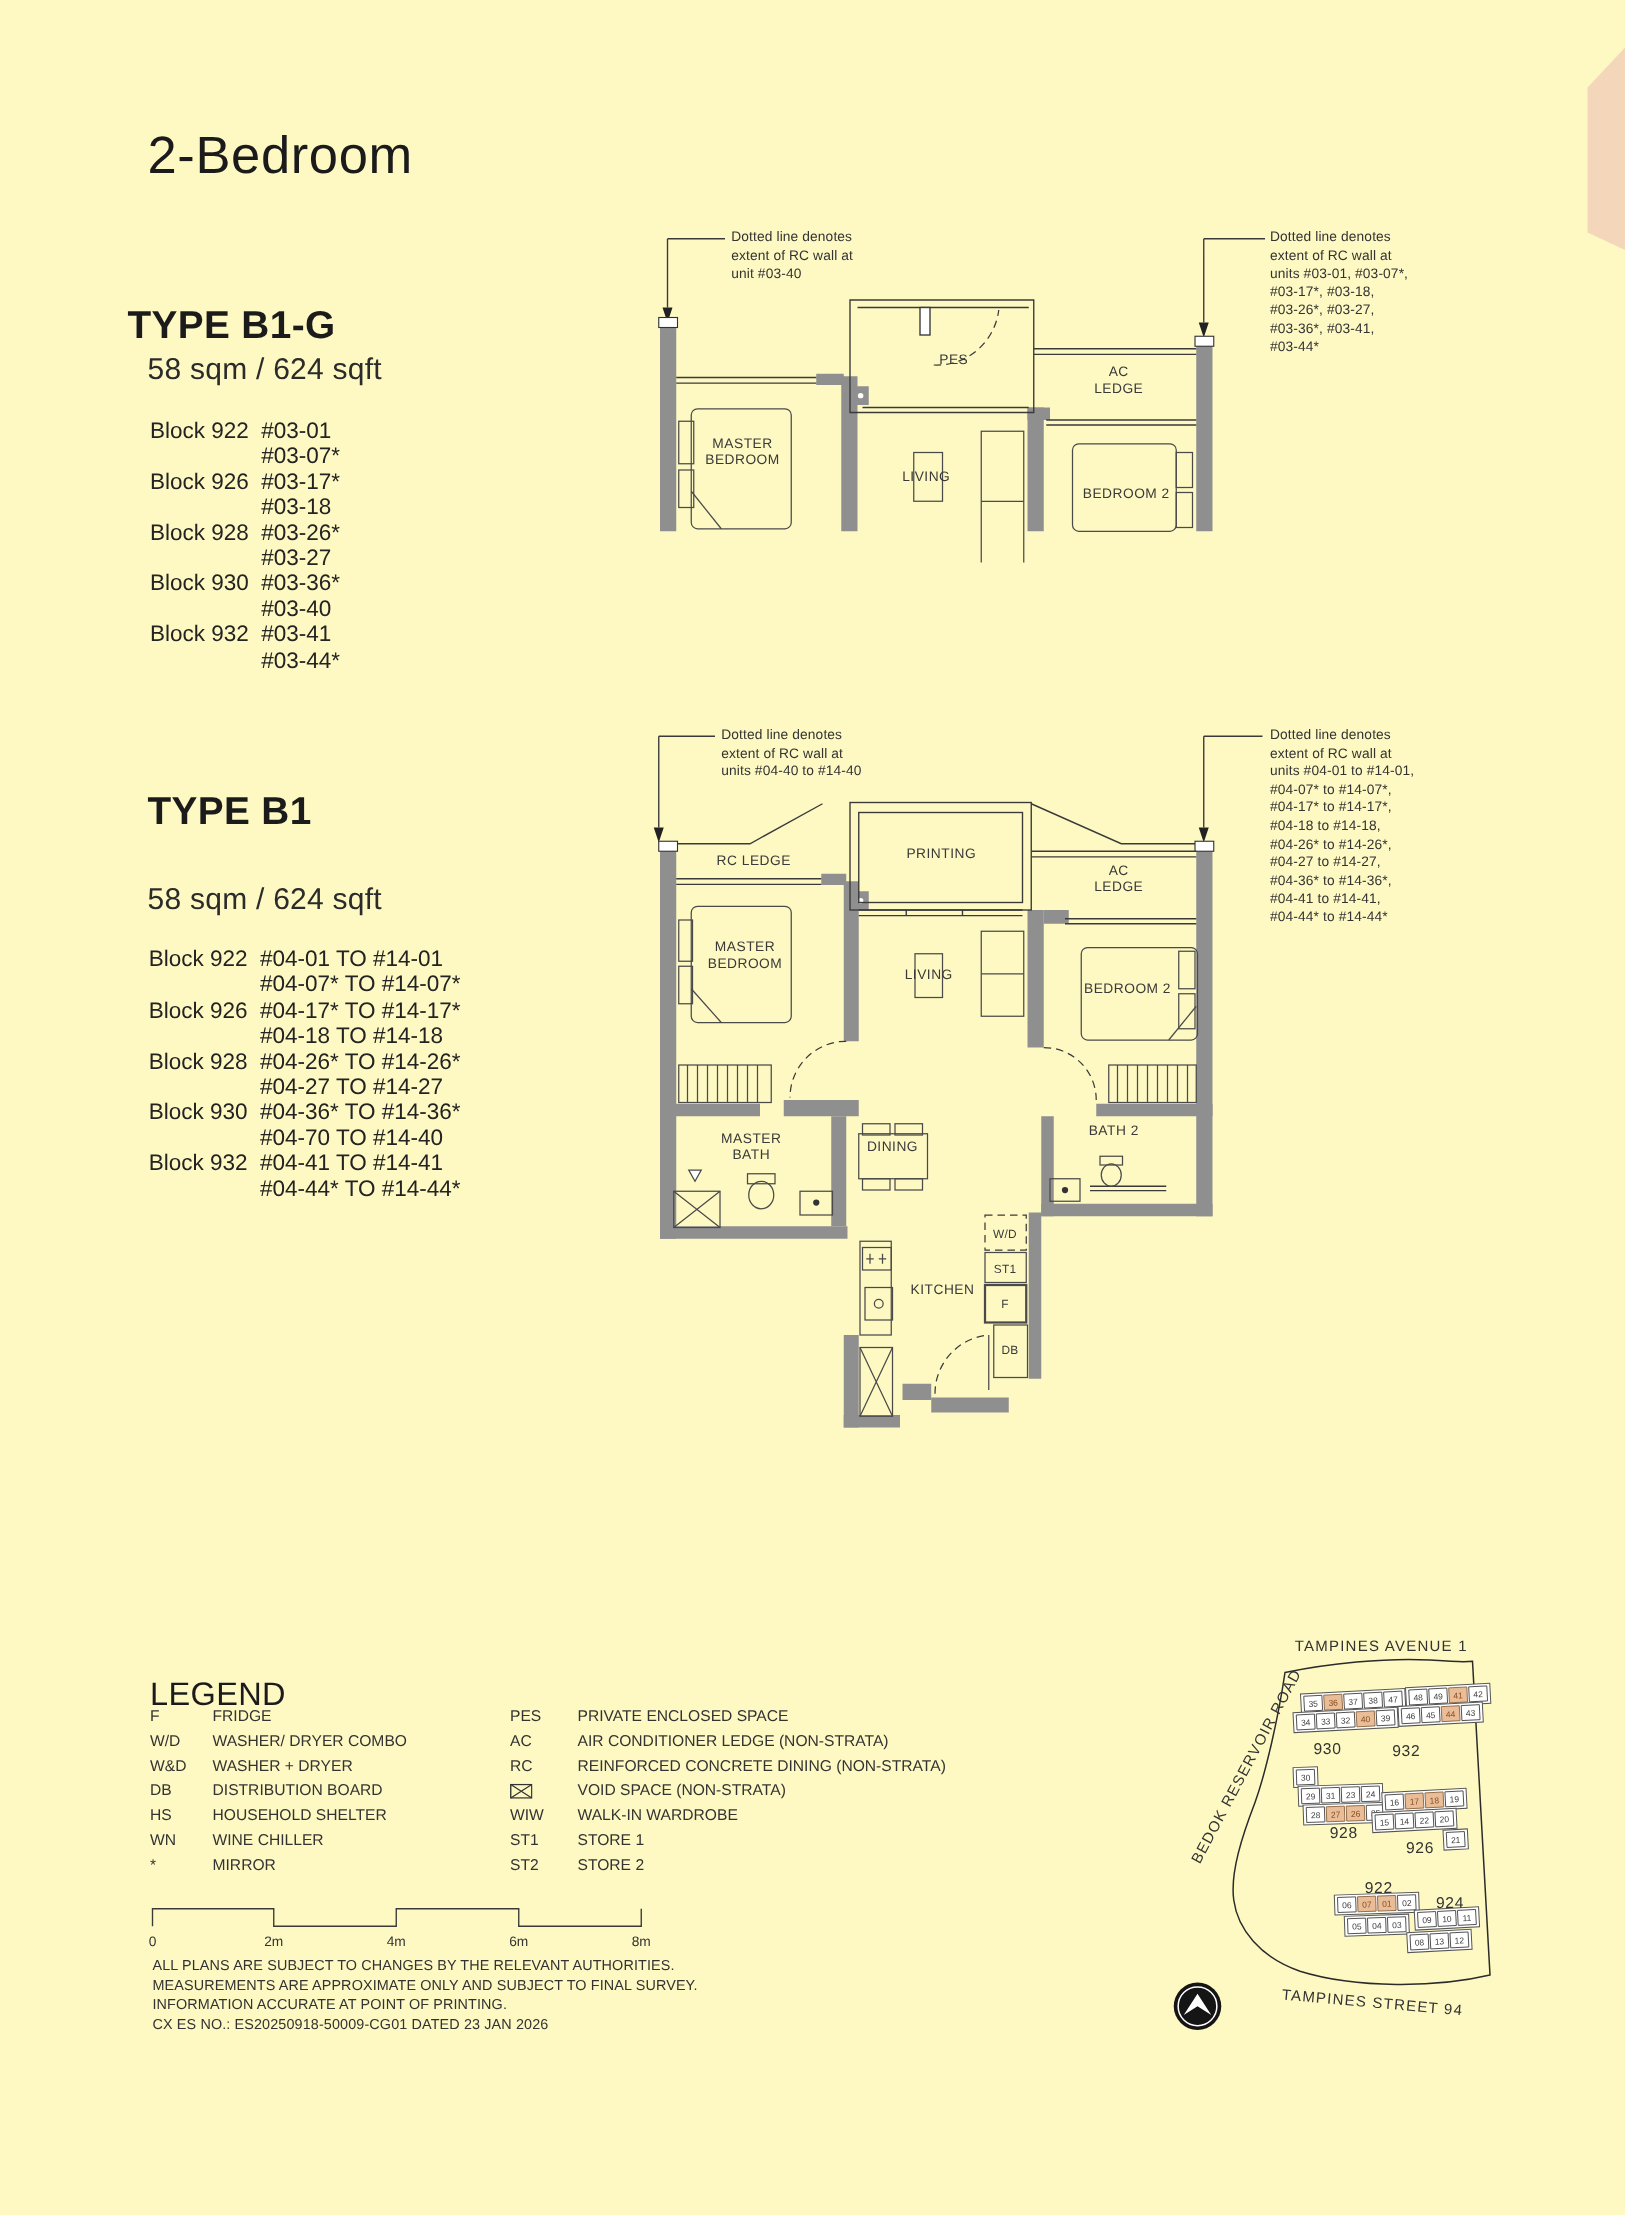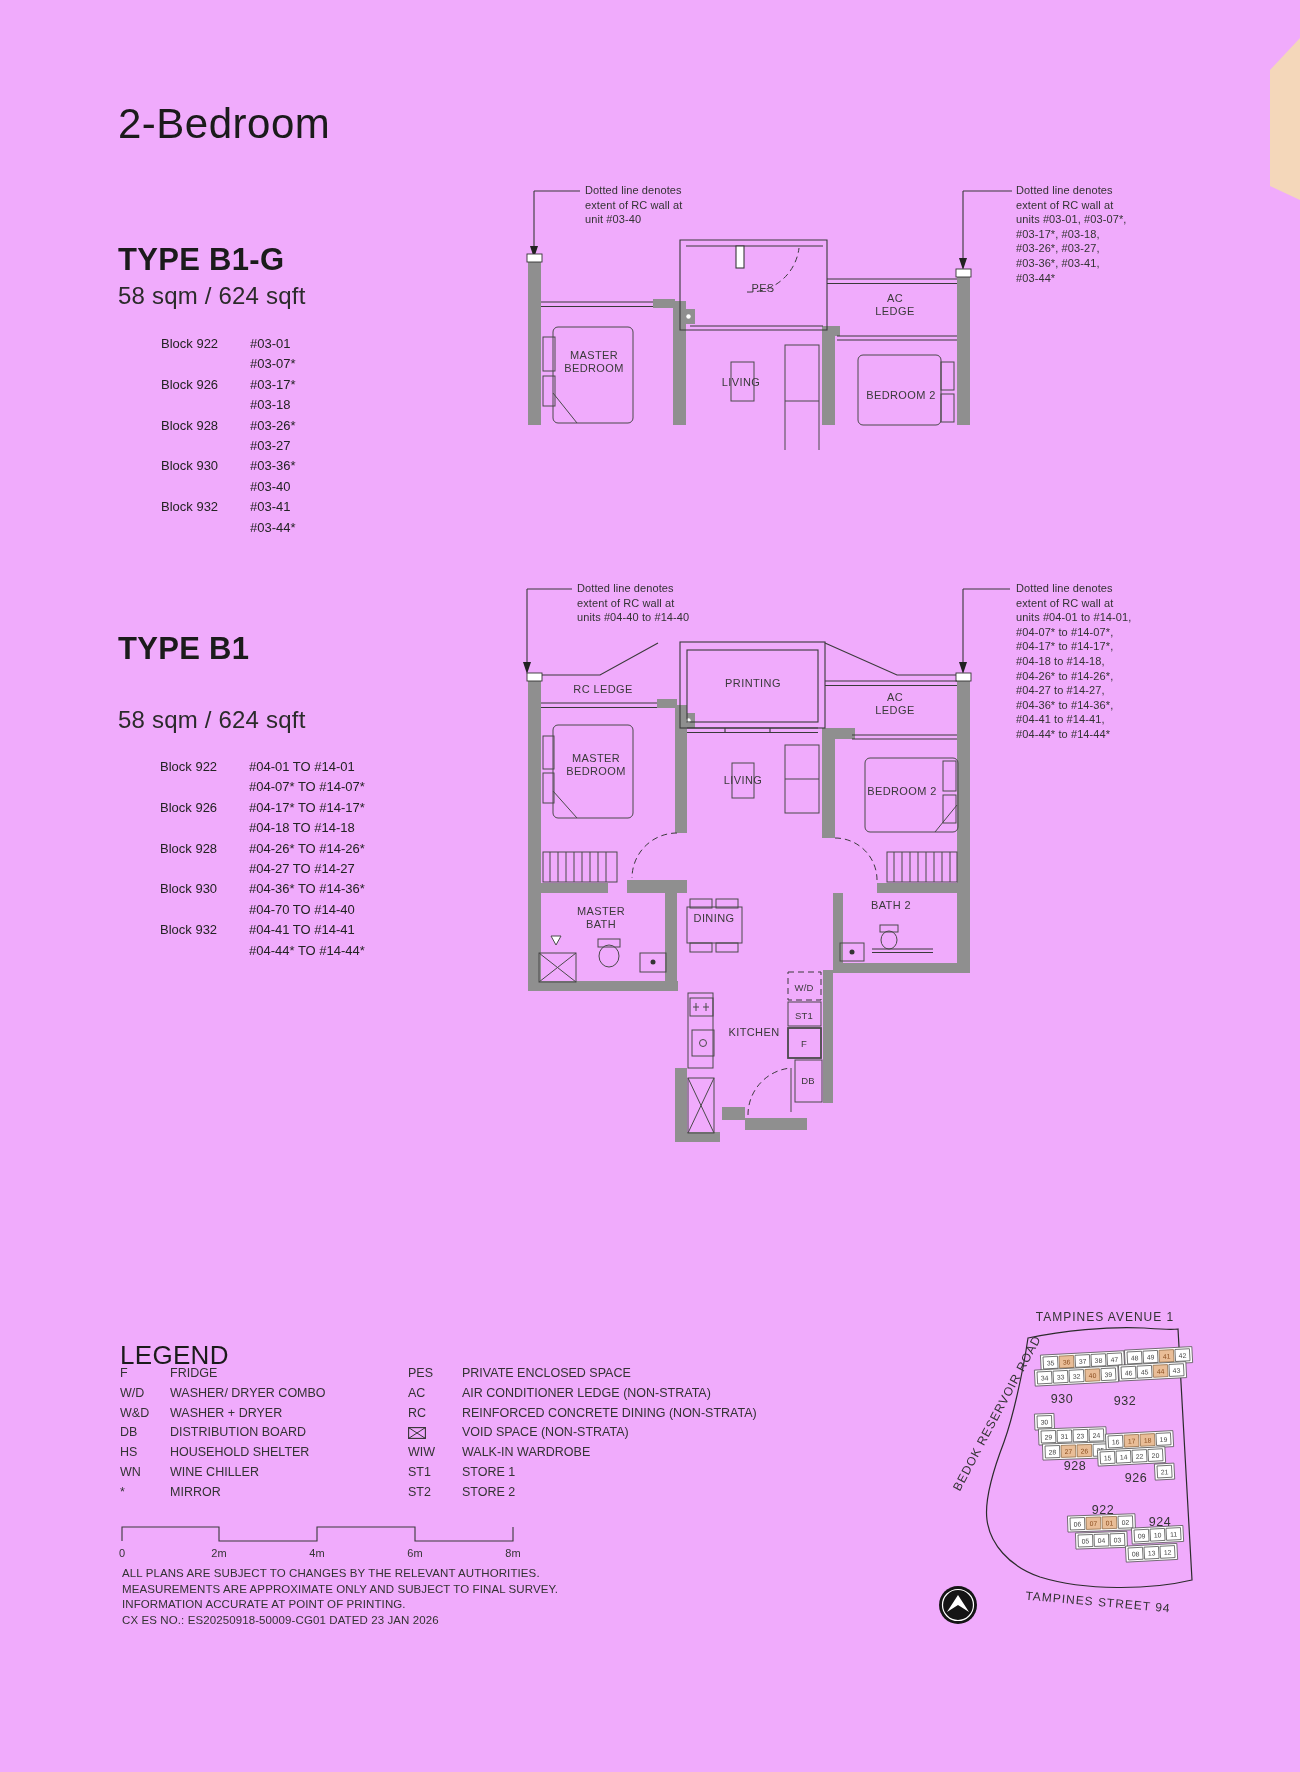--- a/index.html
+++ b/index.html
@@ -1,22 +1,22 @@
 <!DOCTYPE html>
 <html><head>
 <meta charset="utf-8">
 <style>
   html,body{margin:0;padding:0;background:#e8e8e8;}
-  .page{position:relative;width:1300px;height:1772px;background:#f0abfc;overflow:hidden;
+  .page{position:relative;width:1300px;height:1772px;background:#fef9c3;overflow:hidden;
         font-family:"Liberation Sans", sans-serif;color:#222;}
   .abs{position:absolute;}
   .page-title{font-size:42px;font-weight:500;letter-spacing:.5px;color:#1b1b1b;}
   .type-name{font-size:31px;font-weight:700;letter-spacing:.3px;color:#1b1b1b;}
   .type-area{font-size:24px;font-weight:400;color:#2b2b2b;letter-spacing:.2px;}
-  .unit-list{font-size:13px;color:#232323;margin-left:41px;}
+  .unit-list{font-size:18px;color:#232323;}
   .urow{display:flex;line-height:20.4px;height:20.4px;white-space:nowrap;}
   .ucol-block{width:89px;flex:0 0 89px;}
   .ucol-unit{flex:1;}
   .anno{position:absolute;font-size:11px;line-height:14.6px;color:#333;white-space:pre-line;letter-spacing:.1px;}
   .plabel{position:absolute;transform:translateX(-50%);text-align:center;font-size:11px;
           line-height:13px;color:#3a3a3a;letter-spacing:.4px;}
   .psmall{font-size:9.5px;letter-spacing:.2px;}
   .plan{position:absolute;}
   .wall{fill:#8f8f8f;}
   .cap{fill:#ffffff;stroke:#333;stroke-width:.9;}
@@ -38,21 +38,21 @@
 <body>
 
 <div class="page">
 
   <svg class="abs" style="left:1265px;top:30px" width="35" height="175" viewBox="0 0 35 175">
     <polygon points="5,40 35,8 35,170 5,156" fill="#f4d7ba"></polygon>
   </svg>
 
   <div class="abs page-title" style="left:118px;top:100px">2-Bedroom</div>
 
-  <div class="abs type-name" style="left:118px;top:242px">TYPE B1-G</div>
+  <div class="abs type-name" style="left:102px;top:242px">TYPE B1-G</div>
   <div class="abs type-area" style="left:118px;top:282px">58 sqm / 624 sqft</div>
   <div class="abs unit-list" style="left:120px;top:334px" id="list-b1g">
       <div class="urow">
         <span class="ucol-block">Block 922</span>
         <span class="ucol-unit">#03-01</span>
       </div>
       <div class="urow">
         <span class="ucol-block"></span>
         <span class="ucol-unit">#03-07*</span>
       </div>

